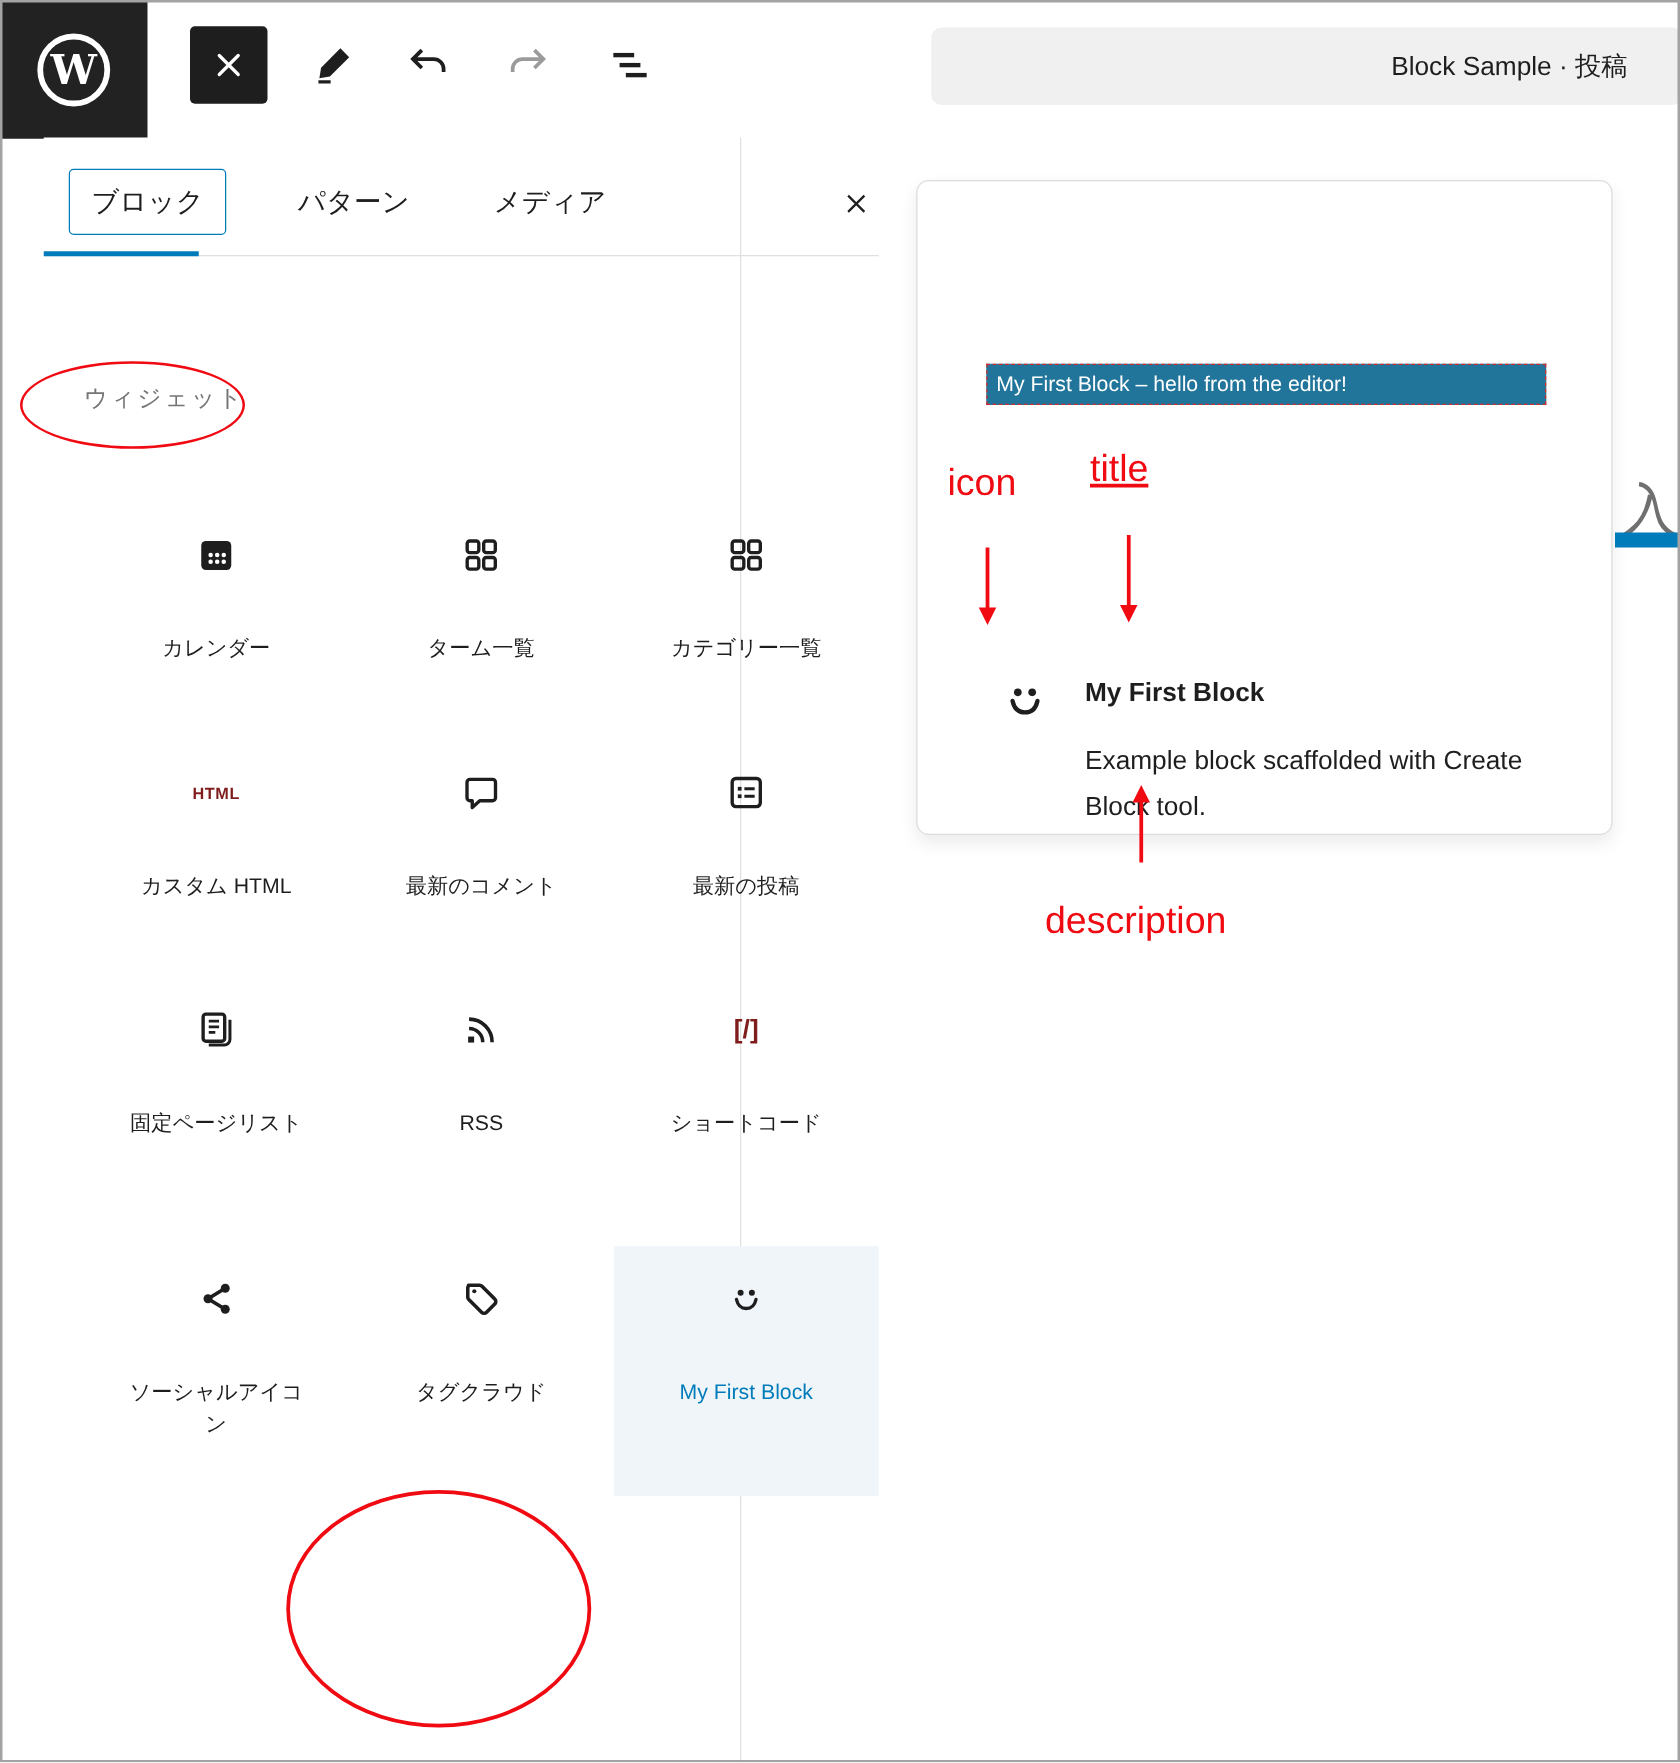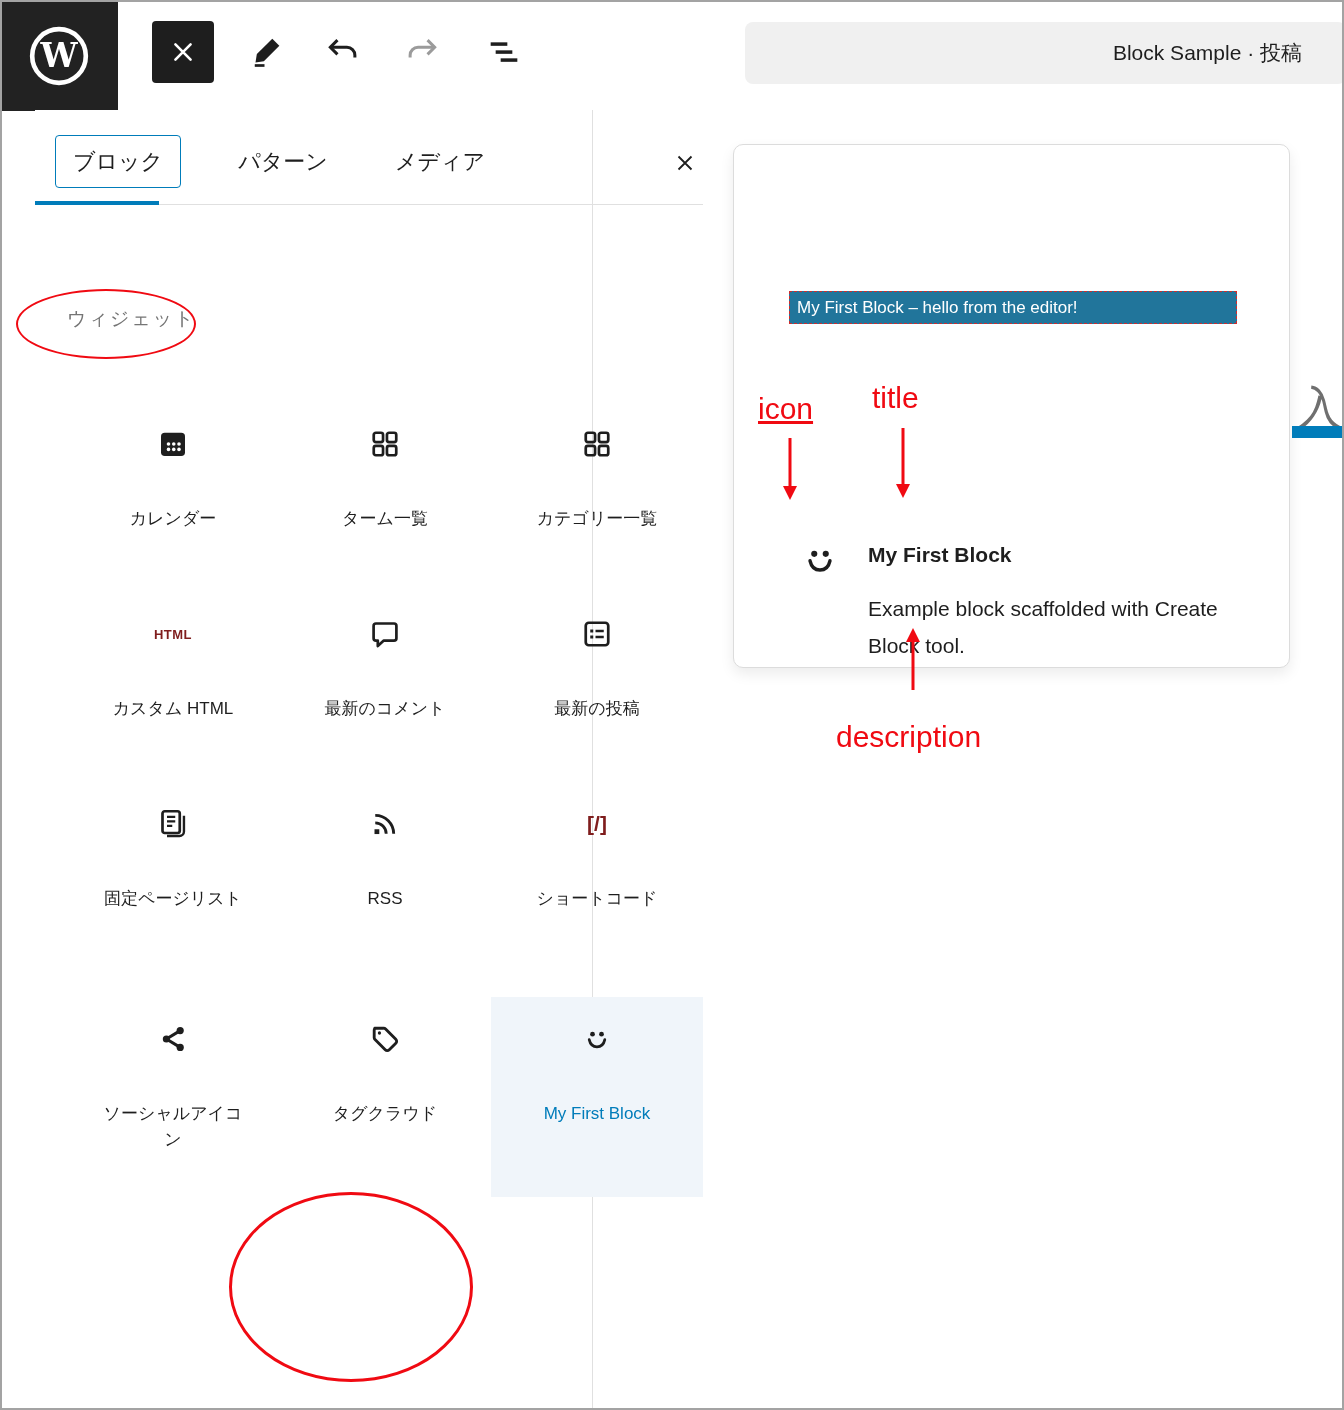--- a/index.html
+++ b/index.html
@@ -307,22 +307,22 @@
       <div class="card-desc">Example block scaffolded with Create Block tool.</div>
     </div>
   </div>
 
   <div class="editor-partial">入</div>
   <div class="editor-caret-bar"></div>
 
   <div class="red-ellipse ellipse-widgets"></div>
   <div class="red-ellipse ellipse-myblock"></div>
 
-  <div class="red-label" style="left:758px; top:392px;text-decoration:underline;">icon</div>
-  <div class="red-label" style="left:872px; top:381px;">title</div>
+  <div class="red-label" style="left:758px; top:370px;">icon</div>
+  <div class="red-label" style="left:872px; top:359px;text-decoration:underline;">title</div>
   <div class="red-label" style="left:836px; top:692px;margin-top:28px;">description</div>
 
   <div class="arrow arrow-down" style="left:783px; top:438px; width:14px; height:62px;">
     <span class="shaft" style="top:0; height:50px;"></span>
       <span class="head"></span>
   </div>
   <div class="arrow arrow-down" style="left:896px; top:428px; width:14px; height:70px;">
     <span class="shaft" style="top:0; height:58px;"></span>
       <span class="head"></span>
   </div>

